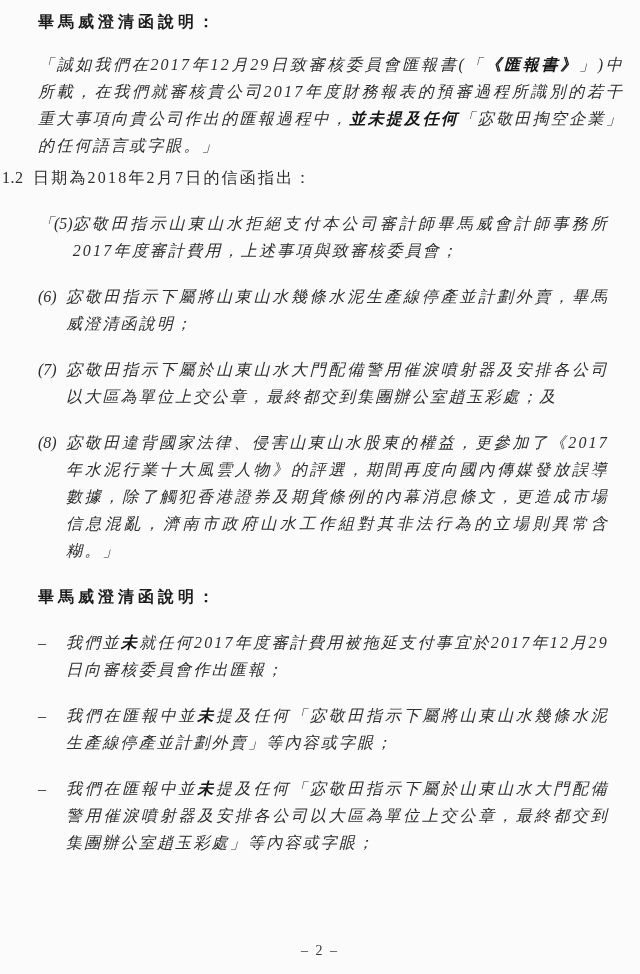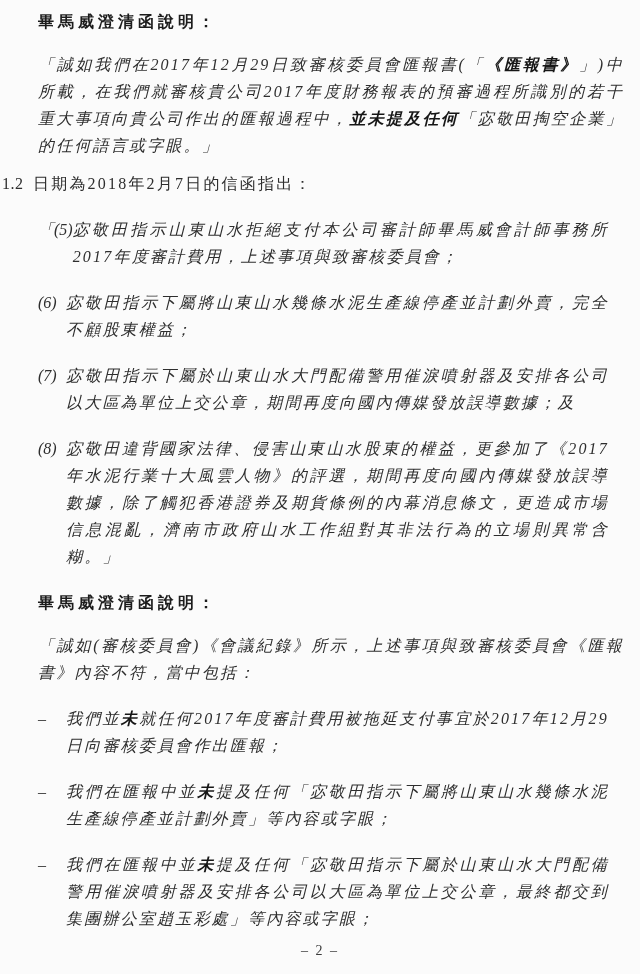--- a/index.html
+++ b/index.html
@@ -30,21 +30,21 @@
   .quote{
     margin:16px 16px 0 38px;
     font-style:italic;
     text-align:justify;
     text-justify:inter-character;
     letter-spacing:2.2px;
   }
   .quote .b{font-weight:700;color:#161616;}
   .secrow{
     display:flex;
-    margin:11px 31px 0 2px;
+    margin:5px 31px 0 2px;
     font-style:normal;
     letter-spacing:2.2px;
     justify-content:space-between;
   }
   .secrow .num{flex:0 0 31px;letter-spacing:0.5px;}
   .secrow .txt{flex:1;}
   .item,.bullet{
     display:flex;
     margin:19px 31px 0 38px;
     font-style:italic;
@@ -89,36 +89,35 @@
     <span class="txt">日期為2018年2月7日的信函指出：</span>
   </div>
 
   <div class="item">
     <span class="marker">「(5)</span>
     <span class="txt">宓敬田指示山東山水拒絕支付本公司審計師畢馬威會計師事務所2017年度審計費用，上述事項與致審核委員會；</span>
   </div>
 
   <div class="item">
     <span class="marker">(6)</span>
-    <span class="txt">宓敬田指示下屬將山東山水幾條水泥生產線停產並計劃外賣，完全不顧股東權益；</span>
+    <span class="txt">宓敬田指示下屬將山東山水幾條水泥生產線停產並計劃外賣，畢馬威澄清函說明；</span>
   </div>
 
   <div class="item">
     <span class="marker">(7)</span>
-    <span class="txt">宓敬田指示下屬於山東山水大門配備警用催淚噴射器及安排各公司以大區為單位上交公章，期間再度向國內傳媒發放誤導數據；及</span>
+    <span class="txt">宓敬田指示下屬於山東山水大門配備警用催淚噴射器及安排各公司以大區為單位上交公章，最終都交到集團辦公室趙玉彩處；及</span>
   </div>
 
   <div class="item">
     <span class="marker">(8)</span>
     <span class="txt">宓敬田違背國家法律、侵害山東山水股東的權益，更參加了《2017年水泥行業十大風雲人物》的評選，期間再度向國內傳媒發放誤導數據，除了觸犯香港證券及期貨條例的內幕消息條文，更造成市場信息混亂，濟南市政府山水工作組對其非法行為的立場則異常含糊。」</span>
   </div>
 
   <div class="heading heading-2">畢馬威澄清函說明：</div>
 
-  <div class="quote"><span>「誠如(審核委員會)《會議紀錄》所示，上述事項與致審核委員會《匯報書》內容不符，當中包括：</span></div>
 
   <div class="bullet">
     <span class="marker">–</span>
     <span class="txt"><span>我們並</span><span class="b">未</span><span>就任何2017年度審計費用被拖延支付事宜於2017年12月29日向審核委員會作出匯報；</span></span>
   </div>
 
   <div class="bullet">
     <span class="marker">–</span>
     <span class="txt"><span>我們在匯報中並</span><span class="b">未</span><span>提及任何「宓敬田指示下屬將山東山水幾條水泥生產線停產並計劃外賣」等內容或字眼；</span></span>
   </div>

